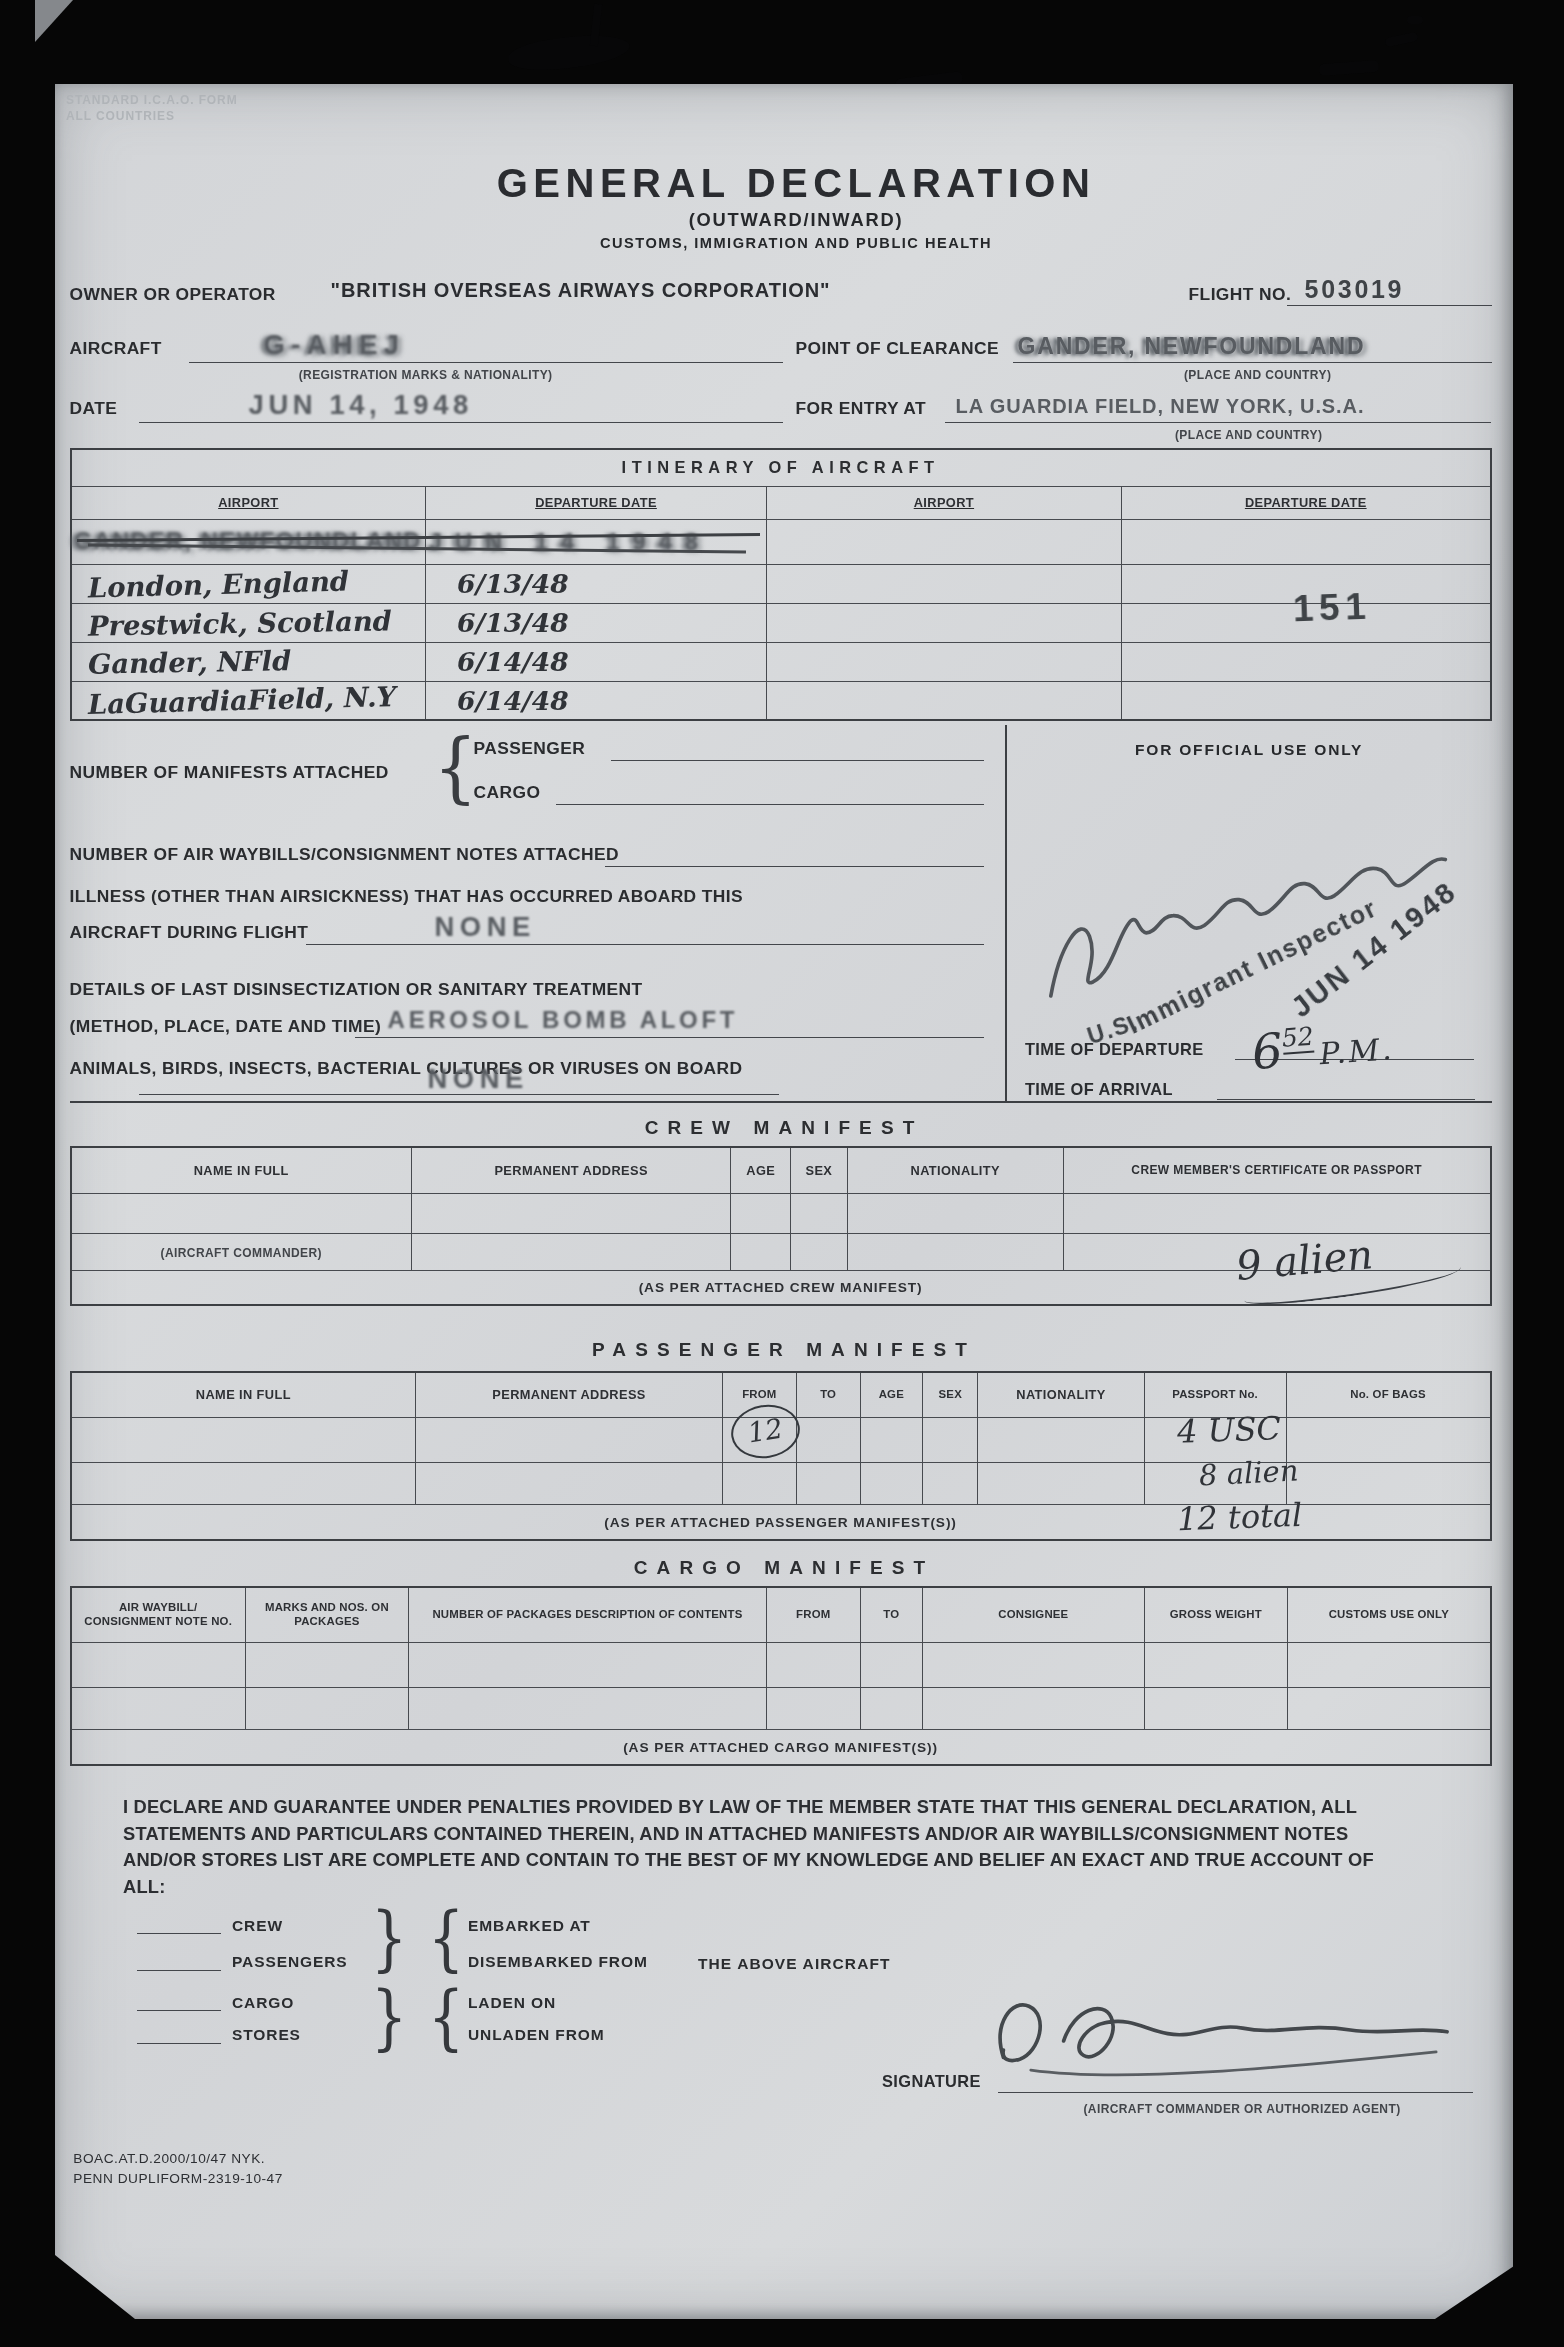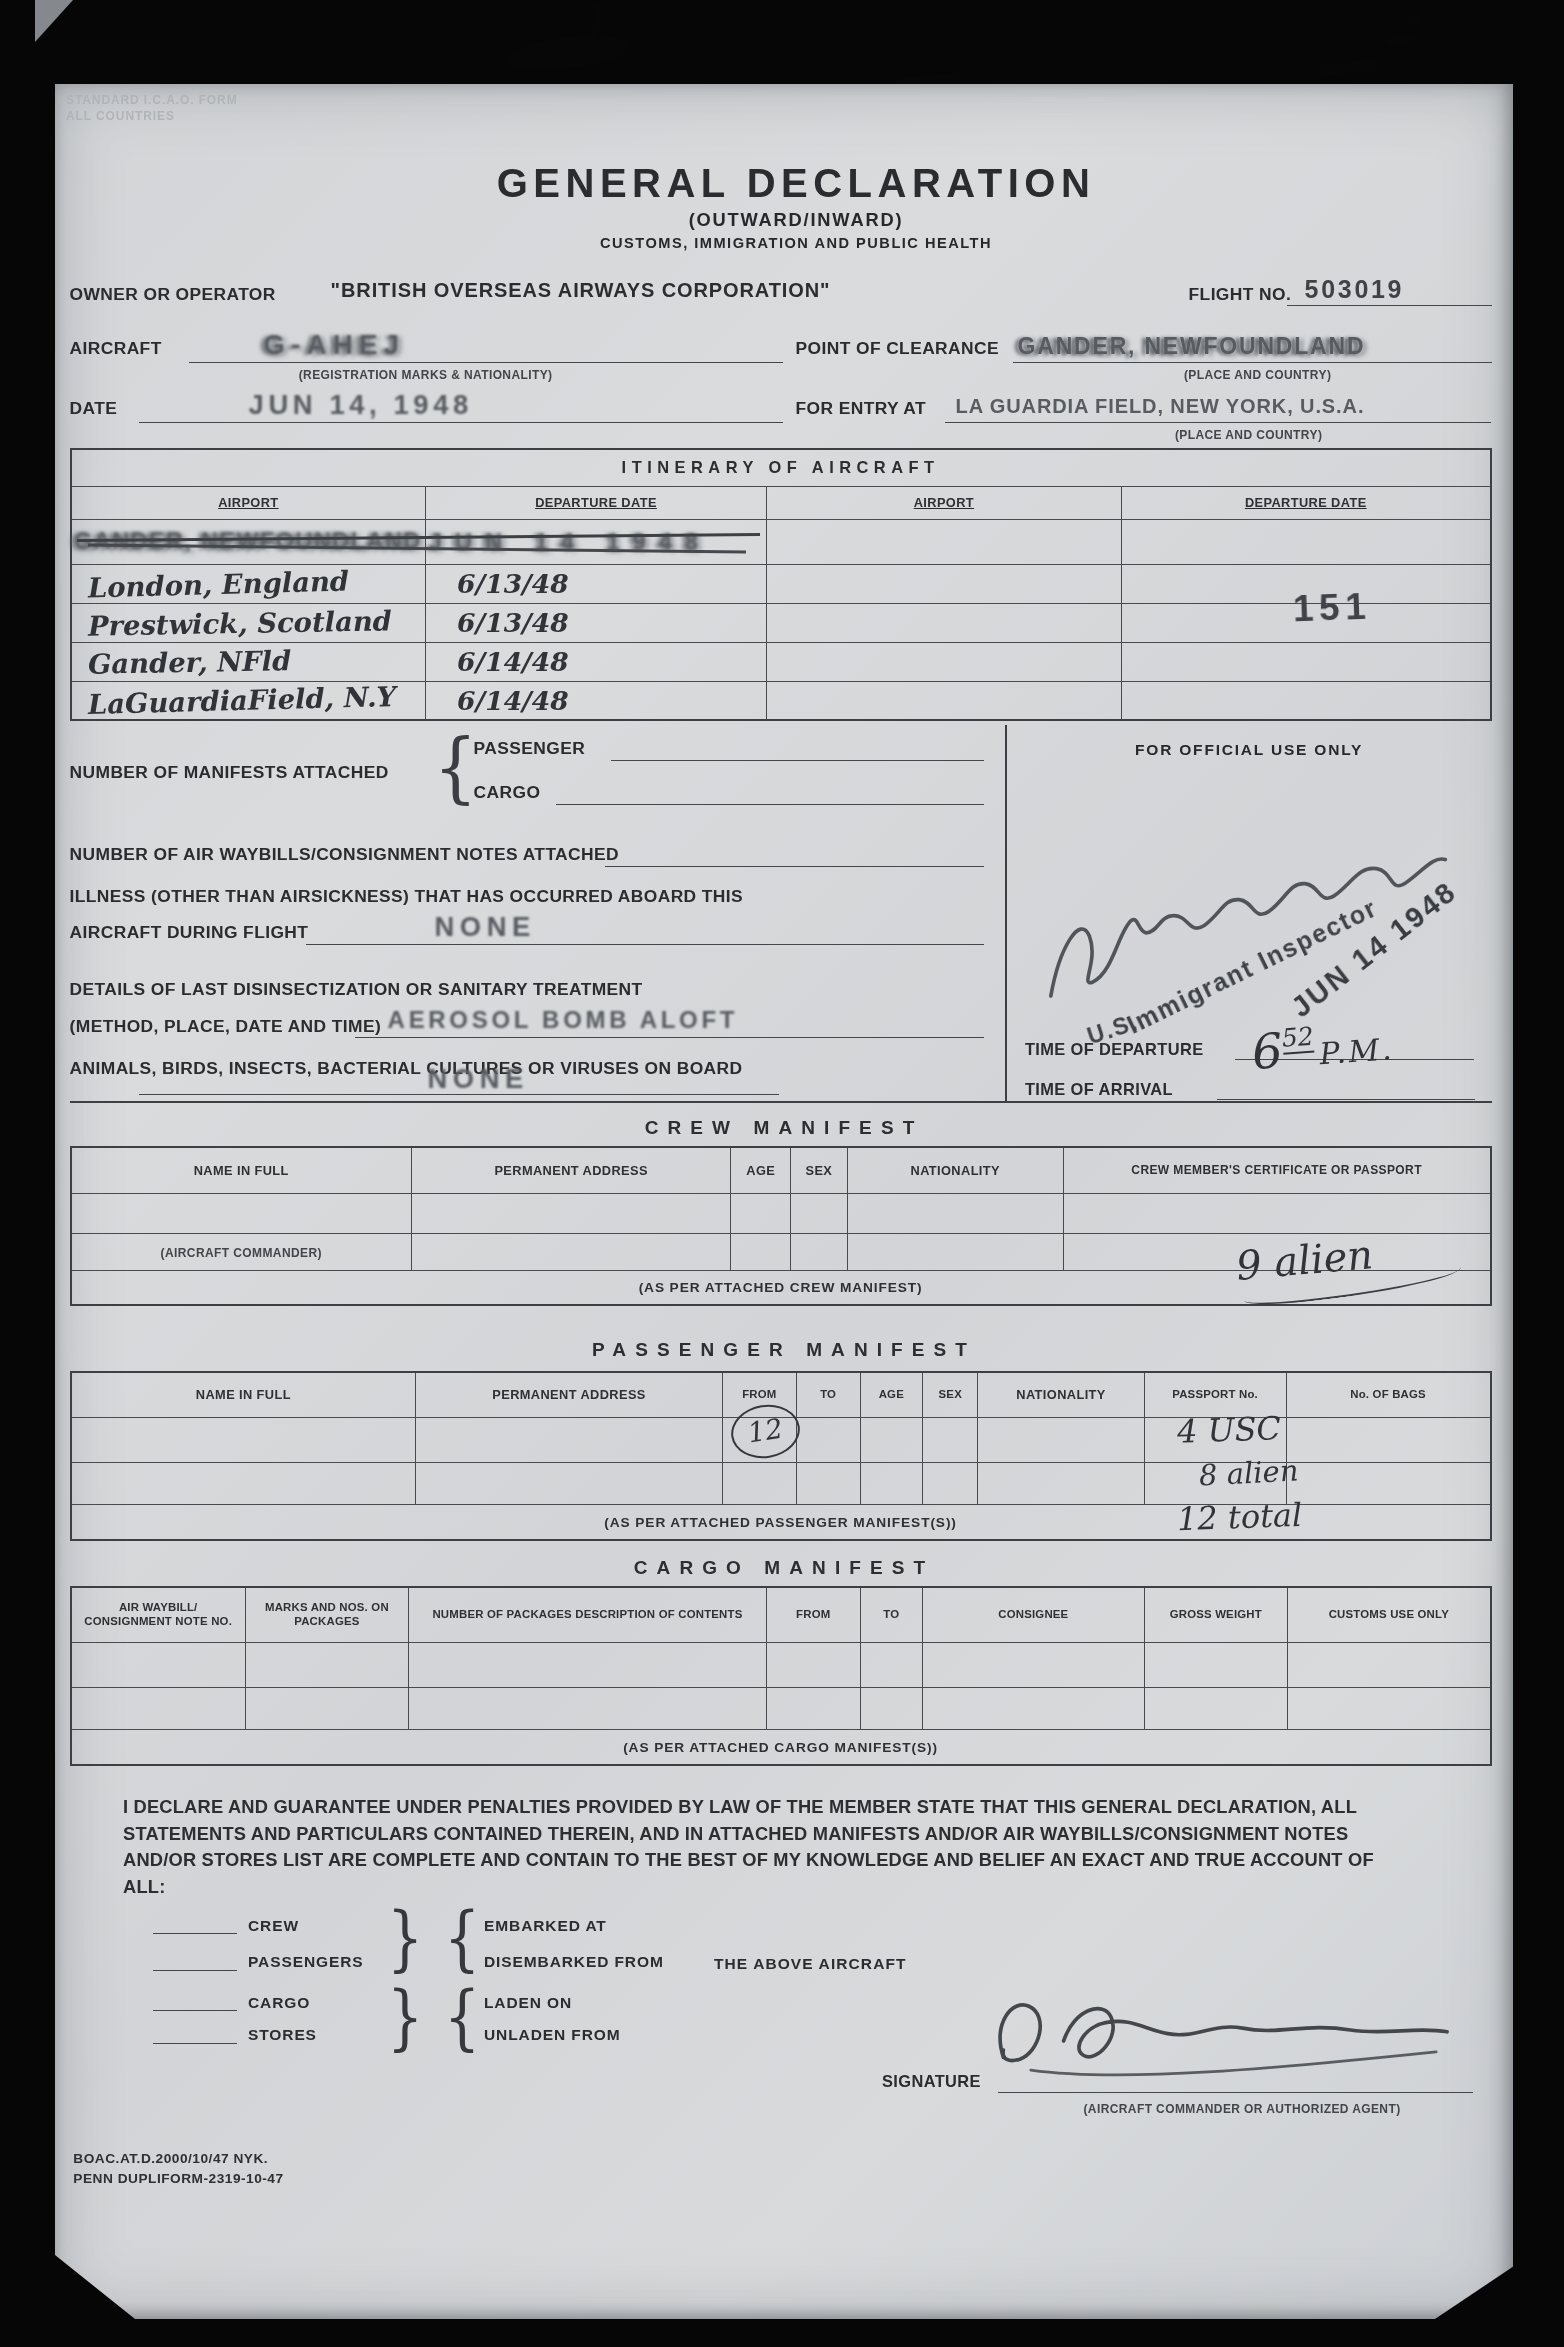--- a/index.html
+++ b/index.html
@@ -343,21 +343,21 @@
       </tr>
       <tr style="height:36px;">
         <td colspan="8"><span class="foot-note">(AS PER ATTACHED CARGO MANIFEST(S))</span></td>
       </tr>
     </tbody>
       </table>
   </div>
 
   <div class="abs" style="left:68px;top:1710px;width:1297px;font-size:18.3px;font-weight:bold;line-height:1.45;letter-spacing:0.2px;color:#2c2e32;">I DECLARE AND GUARANTEE UNDER PENALTIES PROVIDED BY LAW OF THE MEMBER STATE THAT THIS GENERAL DECLARATION, ALL STATEMENTS AND PARTICULARS CONTAINED THEREIN, AND IN ATTACHED MANIFESTS AND/OR AIR WAYBILLS/CONSIGNMENT NOTES AND/OR STORES LIST ARE COMPLETE AND CONTAIN TO THE BEST OF MY KNOWLEDGE AND BELIEF AN EXACT AND TRUE ACCOUNT OF ALL:</div>
 
-  <div class="abs" style="left:98px;top:1831px;width:895px;height:155px;text-align:center;">
+  <div class="abs" style="left:82px;top:1831px;width:895px;height:155px;text-align:center;">
     <div class="abs uline" style="left:0;top:18.3px;width:84px;"></div>
     <span class="label abs" style="left:95px;top:1.8px;font-size:15.5px;letter-spacing:0.9px;">CREW</span>
     <div class="abs uline" style="left:0;top:55px;width:84px;"></div>
     <span class="label abs" style="left:95px;top:38px;font-size:15.5px;letter-spacing:0.9px;">PASSENGERS</span>
     <span class="brace brace-c abs" style="left:234px;top:-11px;font-size:57px;transform:scaleY(1.25);"></span>
     <span class="brace brace-o abs" style="left:291px;top:-11px;font-size:57px;transform:scaleY(1.25);"></span>
     <span class="label abs" style="left:331px;top:1.8px;font-size:15.5px;letter-spacing:0.9px;">EMBARKED AT</span>
     <span class="label abs" style="left:331px;top:38px;font-size:15.5px;letter-spacing:0.9px;">DISEMBARKED FROM</span>
 
     <div class="abs uline" style="left:0;top:95px;width:84px;"></div>
@@ -373,21 +373,21 @@
   </div>
 
   <svg class="abs" style="left:921px;top:1902px;" width="493" height="108" viewBox="0 0 540 118">
     <path d="M30 78 C18 40 40 14 58 22 C80 32 70 72 48 80 C36 84 28 80 30 70 M96 60 C108 24 140 16 148 34 C158 56 132 84 118 76 C104 68 120 44 142 40 C170 34 186 48 210 52 C240 58 260 40 292 46 C330 54 360 40 410 48 C450 54 482 44 516 50" fill="none" stroke="#33373c" stroke-width="4" stroke-linecap="round" opacity=".9"></path>
     <path d="M60 92 C160 106 330 90 504 72" fill="none" stroke="#3a3e43" stroke-width="3" stroke-linecap="round" opacity=".8"></path>
   </svg>
   <span class="label abs" style="left:827px;top:1988px;font-size:16.4px;">SIGNATURE</span>
   <div class="abs uline" style="left:943px;top:2008px;width:475px;"></div>
   <span class="sub abs" style="left:995px;top:2018px;width:384px;text-align:center;">(AIRCRAFT COMMANDER OR AUTHORIZED AGENT)</span>
 
-  <div class="abs" style="left:18.3px;top:2065px;font-size:13.7px;font-weight:bold;letter-spacing:0.5px;line-height:20px;color:#2d2f33;">
+  <div class="abs" style="left:18.3px;top:2065px;font-size:13.7px;font-weight:normal;letter-spacing:0.5px;line-height:20px;color:#2d2f33;">
     <div>BOAC.AT.D.2000/10/47 NYK.</div>
     <div>PENN DUPLIFORM-2319-10-47</div>
   </div>
 
 </div>
 
 <div class="abs" style="left:55px;top:2255px;width:0;height:0;border-bottom:64px solid #060606;border-right:80px solid transparent;"></div>
 <div class="abs" style="left:1435px;top:2266px;width:0;height:0;border-bottom:53px solid #060606;border-left:79px solid transparent;"></div>
 
 

